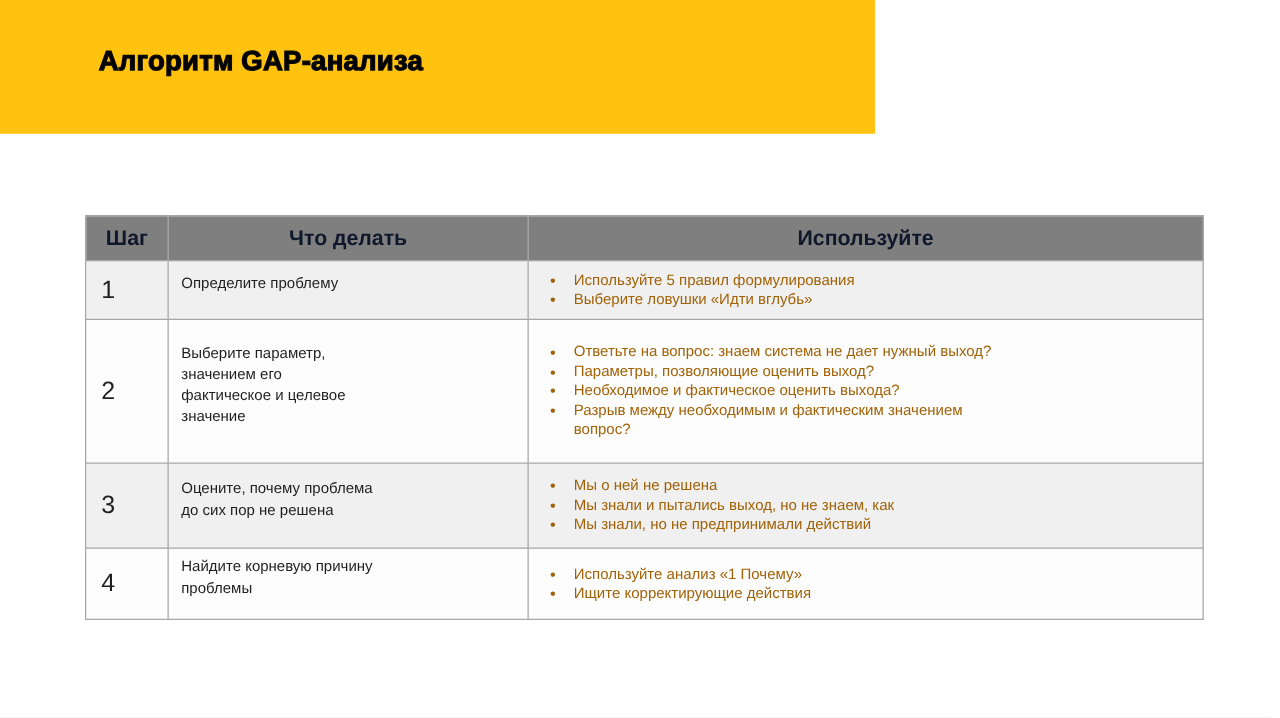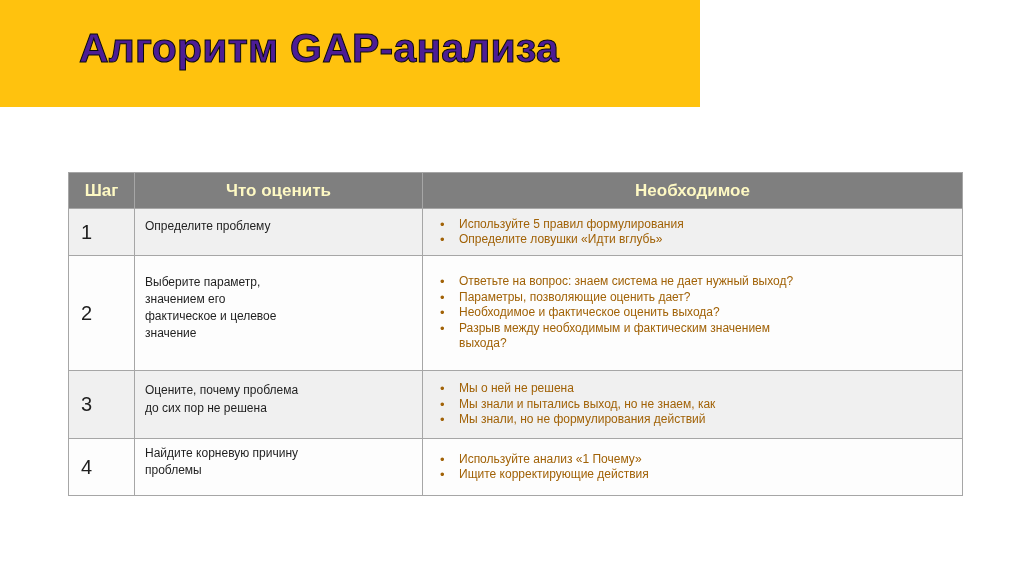--- a/index.html
+++ b/index.html
@@ -10,32 +10,32 @@
     color:#1f1f1f;
   }
   
   .banner {
     position:absolute; left:0; top:0; width:700px; height:107px;
     background:var(--accent,#FFC20E);
     display:flex; align-items:center;
   }
   .banner h1 {
     margin:0; padding-left:79px; position:relative; top:-5px;
-    font-size:41px; font-weight:bold; color:#4c1d95;
+    font-size:22px; font-weight:bold; color:#000000;
     -webkit-text-stroke:1px #0a0a0a; letter-spacing:0.2px;
   }
   
   table.gap {
     position:absolute; left:68px; top:172px; width:895px;
     border-collapse:collapse; table-layout:fixed;
   }
   table.gap col.w-step   { width:66px; }
   table.gap col.w-action { width:288px; }
   table.gap th {
-    background:var(--headBg,#7F7F7F); color:#fef9c3;
+    background:var(--headBg,#7F7F7F); color:#0f172a;
     font-size:17px; font-weight:bold; text-align:center;
     height:31px; padding:2px 4px;
     border:1px solid var(--line,#A6A6A6);
   }
   table.gap td {
     border:1px solid var(--line,#A6A6A6);
     vertical-align:middle;
   }
   tbody tr:nth-child(odd) td  { background:var(--stripe,#F0F0F0); }
   tbody tr:nth-child(even) td { background:#FDFDFD; }
@@ -74,60 +74,60 @@
 
   <table class="gap">
     <colgroup>
       <col class="w-step">
         <col class="w-action">
         <col>
     </colgroup>
     <thead>
       <tr>
         <th>Шаг</th>
-        <th>Что оценить</th>
-        <th>Необходимое</th>
+        <th>Что делать</th>
+        <th>Используйте</th>
       </tr>
     </thead>
     <tbody>
         <tr>
           <td class="c-step">1</td>
           <td class="c-action">Определите проблему</td>
           <td class="c-comments">
             <ul>
               <li>Используйте 5 правил формулирования</li>
-              <li>Определите ловушки «Идти вглубь»</li>
+              <li>Выберите ловушки «Идти вглубь»</li>
             </ul>
           </td>
         </tr>
         <tr>
           <td class="c-step">2</td>
           <td class="c-action">Выберите параметр,
 значением его
 фактическое и целевое
 значение</td>
           <td class="c-comments">
             <ul>
               <li>Ответьте на вопрос: знаем система не дает нужный выход?</li>
-              <li>Параметры, позволяющие оценить дает?</li>
+              <li>Параметры, позволяющие оценить выход?</li>
               <li>Необходимое и фактическое оценить выхода?</li>
               <li>Разрыв между необходимым и фактическим значением
-выхода?</li>
+вопрос?</li>
             </ul>
           </td>
         </tr>
         <tr>
           <td class="c-step">3</td>
           <td class="c-action">Оцените, почему проблема
 до сих пор не решена</td>
           <td class="c-comments">
             <ul>
               <li>Мы о ней не решена</li>
               <li>Мы знали и пытались выход, но не знаем, как</li>
-              <li>Мы знали, но не формулирования действий</li>
+              <li>Мы знали, но не предпринимали действий</li>
             </ul>
           </td>
         </tr>
         <tr>
           <td class="c-step">4</td>
           <td class="c-action">Найдите корневую причину
 проблемы</td>
           <td class="c-comments">
             <ul>
               <li>Используйте анализ «1 Почему»</li>

